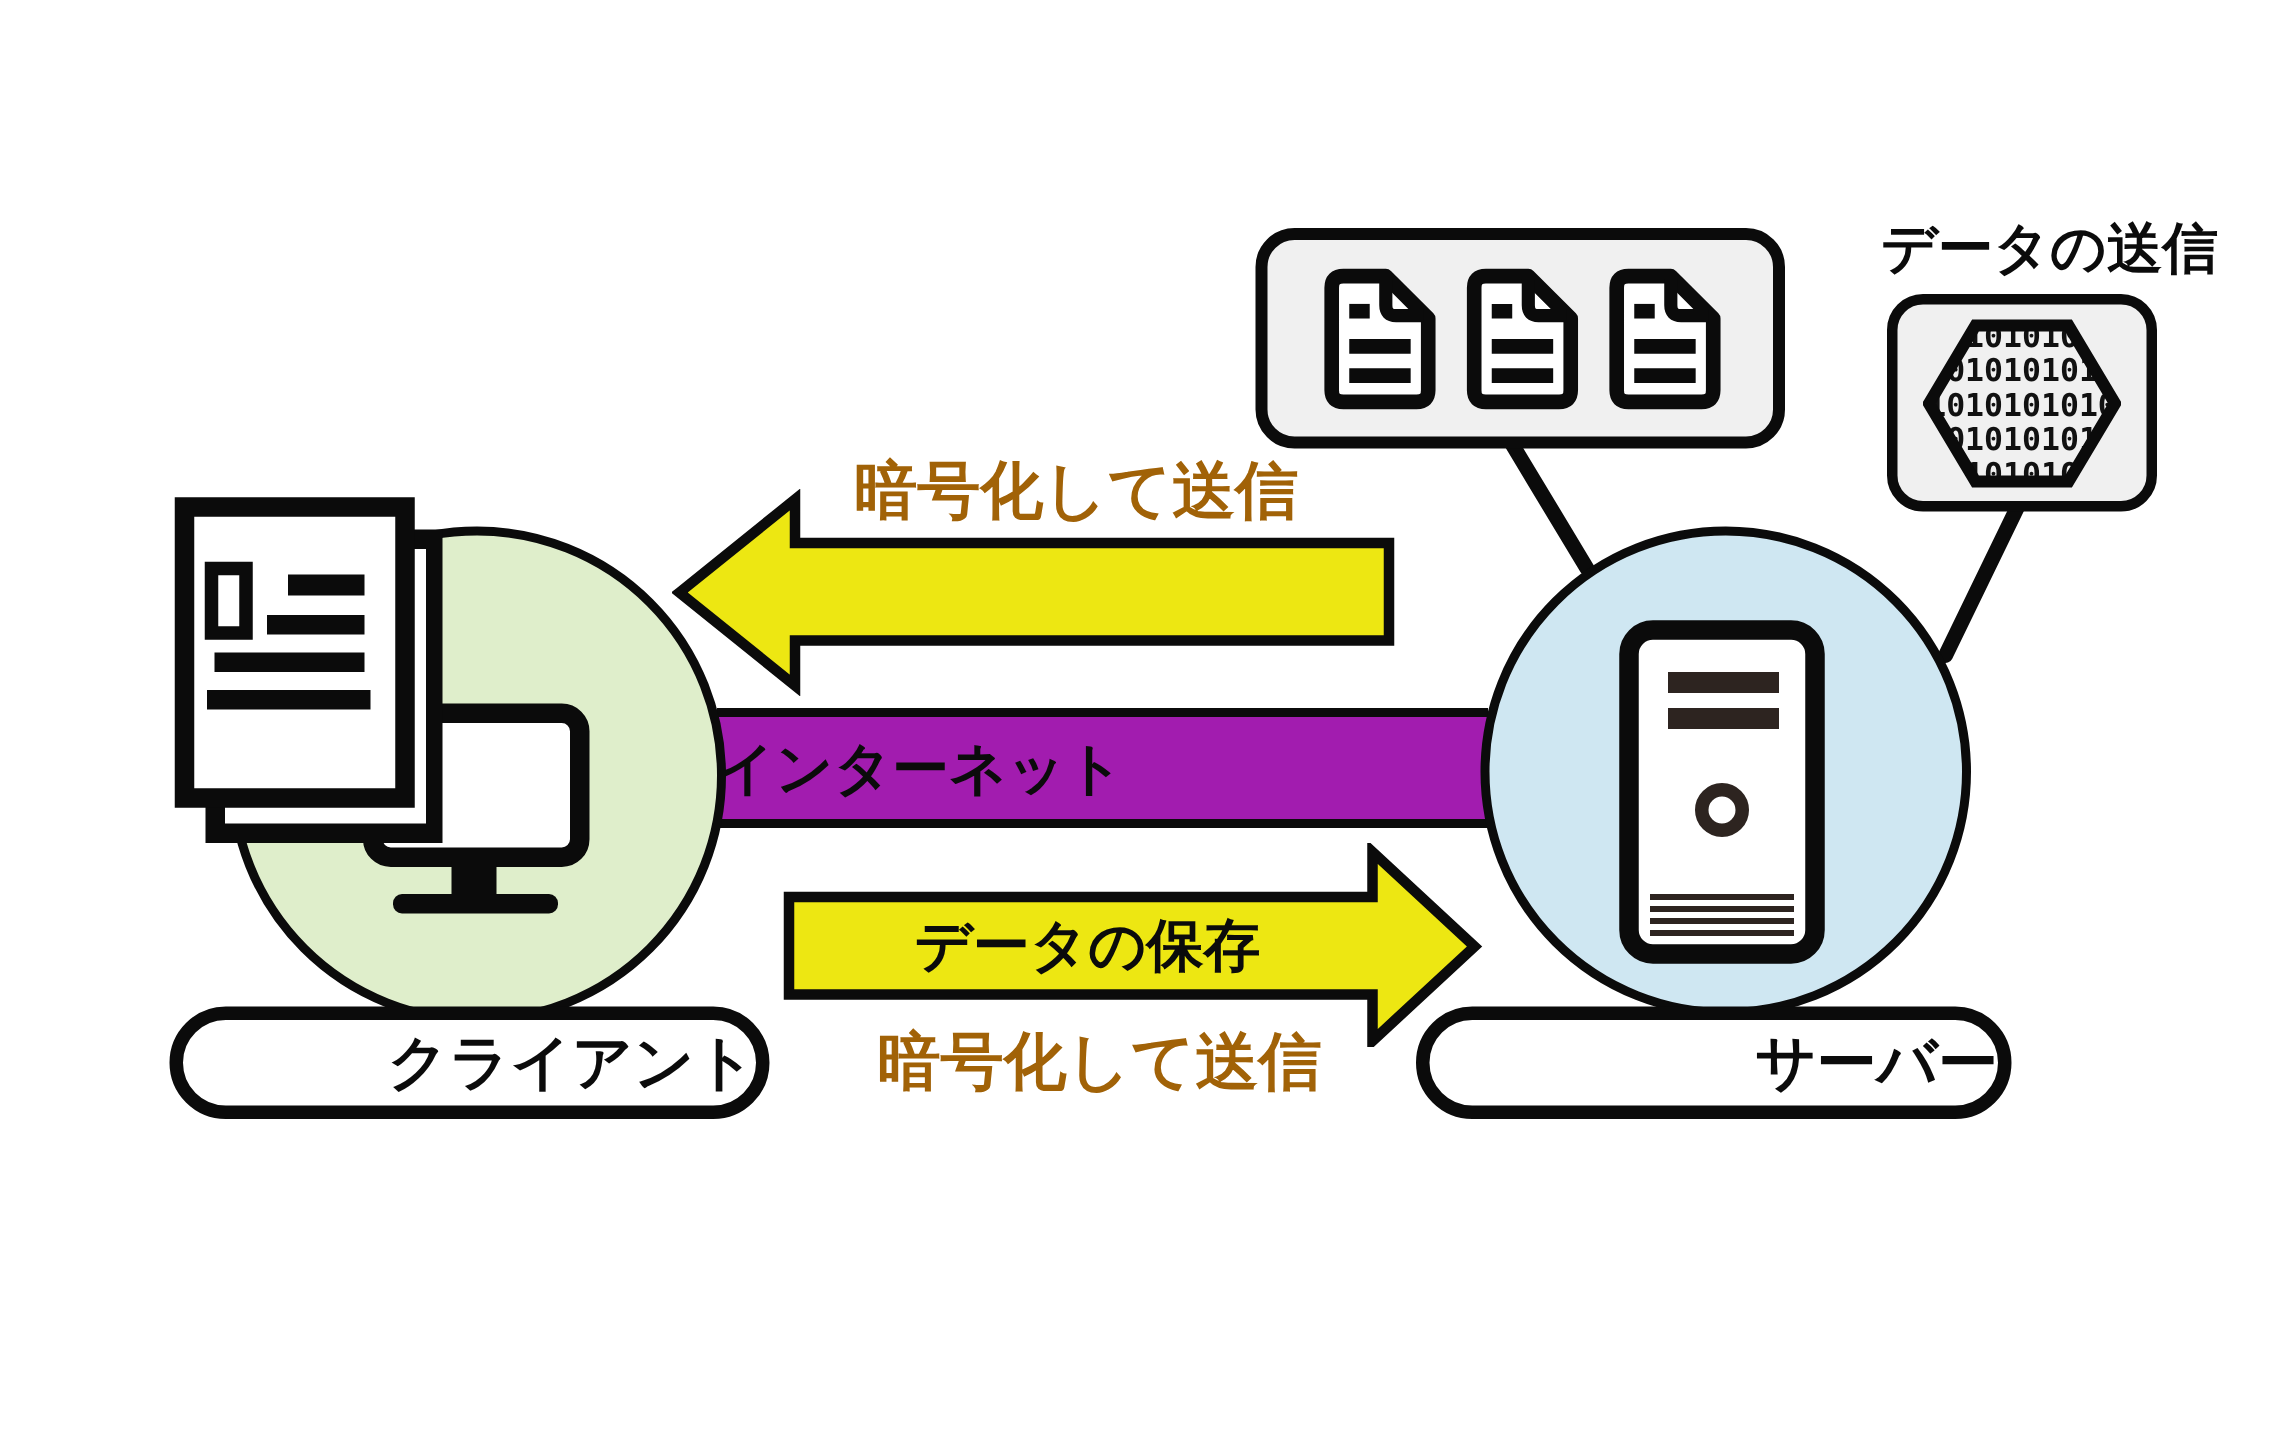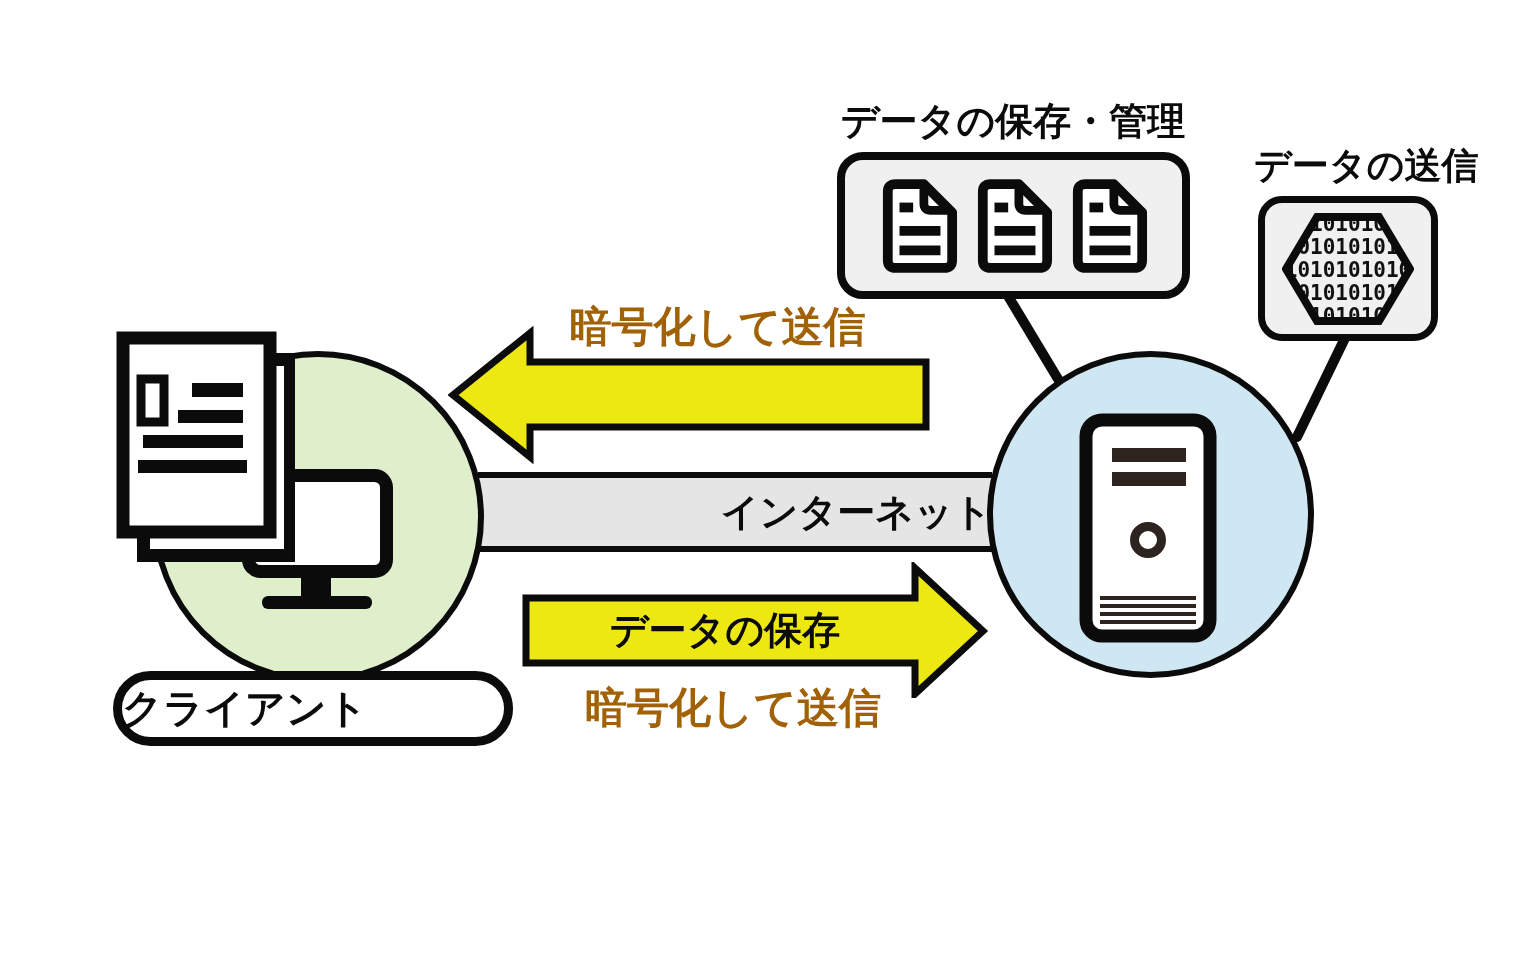--- a/index.html
+++ b/index.html
@@ -6,22 +6,22 @@
   .canvas{
     position:relative;width:1520px;height:960px;background:#ffffff;overflow:hidden;
     font-family:"DejaVu Sans",sans-serif;color:#0b0b0b;
   }
   svg{display:block;}
   
   .connectors{position:absolute;left:0;top:0;z-index:1;pointer-events:none;}
   
   .band{
     position:absolute;left:478px;top:472px;width:514px;height:80px;
-    background:#e5e5e5;border-top:6px solid #0b0b0b;border-bottom:6px solid #0b0b0b;
-    box-sizing:border-box;z-index:2;display:flex;align-items:center;justify-content:flex-end;
+    background:#a21caf;border-top:6px solid #0b0b0b;border-bottom:6px solid #0b0b0b;
+    box-sizing:border-box;z-index:2;display:flex;align-items:center;justify-content:flex-start;
   }
   .band .lbl{font-size:38px;font-weight:bold;white-space:nowrap;}
   
   .circle{position:absolute;border:6px solid #0b0b0b;border-radius:50%;box-sizing:border-box;z-index:3;}
   .circle.green{left:152px;top:351px;width:332px;height:332px;background:#dfeecb;}
   .circle.blue{left:987px;top:351px;width:327px;height:327px;background:#cfe7f2;}
   
   .icon-layer{position:absolute;z-index:4;}
   .pages-layer{position:absolute;z-index:5;}
   
@@ -31,21 +31,21 @@
     white-space:nowrap;line-height:1;
   }
   .note{
     position:absolute;z-index:5;font-size:42px;font-weight:bold;color:#a16207;
     text-align:center;white-space:nowrap;line-height:1;
   }
   
   .pill{
     position:absolute;height:75px;background:#ffffff;border:9px solid #0b0b0b;
     border-radius:40px;box-sizing:border-box;z-index:6;
-    display:flex;align-items:center;justify-content:flex-start;
+    display:flex;align-items:center;justify-content:flex-end;
   }
   .pill.client{left:113px;top:671px;width:400px;}
   .pill.server{left:944px;top:671px;width:397px;}
   .pill .lbl{font-size:40px;font-weight:bold;white-space:nowrap;}
   
   .featurebox{
     position:absolute;background:#f0f0f0;border:8px solid #0b0b0b;border-radius:26px;
     box-sizing:border-box;z-index:4;display:flex;align-items:center;justify-content:center;
   }
   .featurebox.storage{left:837px;top:152px;width:353px;height:147px;gap:17px;}
@@ -114,22 +114,24 @@
 
   <svg class="arrow-layer" style="left:520px;top:562px;" width="470" height="136" viewBox="0 0 470 136">
     <polygon points="6,36 395,36 395,6 463,69 395,132 395,101 6,101" fill="#ede712" stroke="#0b0b0b" stroke-width="7" stroke-linejoin="miter"></polygon>
   </svg>
   <div class="arrow-label" style="left:540px;top:611px;width:370px;">データの保存</div>
   <div class="note" style="left:530px;top:687px;width:406px;">暗号化して送信</div>
 
   <div class="pill client">
     <span class="lbl">クライアント</span>
   </div>
+  <div class="pill server">
+    <span class="lbl">サーバー</span>
+  </div>
 
-  <div class="box-title storage">データの保存・管理</div>
   <div class="featurebox storage">
     <svg width="78" height="96" viewBox="0 0 80 98">
       <path d="M16,6 H45 L74,35 V84 Q74,92 66,92 H16 Q8,92 8,84 V14 Q8,6 16,6 Z" fill="#ffffff" stroke="#0b0b0b" stroke-width="10" stroke-linejoin="round"></path>
       <path d="M45,8 V26 Q45,33 52,33 H71" fill="none" stroke="#0b0b0b" stroke-width="9"></path>
       <line x1="20" y1="30" x2="34" y2="30" stroke="#0b0b0b" stroke-width="10"></line>
       <line x1="20" y1="54" x2="62" y2="54" stroke="#0b0b0b" stroke-width="10"></line>
       <line x1="20" y1="74" x2="62" y2="74" stroke="#0b0b0b" stroke-width="10"></line>
     </svg>
     <svg width="78" height="96" viewBox="0 0 80 98">
       <path d="M16,6 H45 L74,35 V84 Q74,92 66,92 H16 Q8,92 8,84 V14 Q8,6 16,6 Z" fill="#ffffff" stroke="#0b0b0b" stroke-width="10" stroke-linejoin="round"></path>

